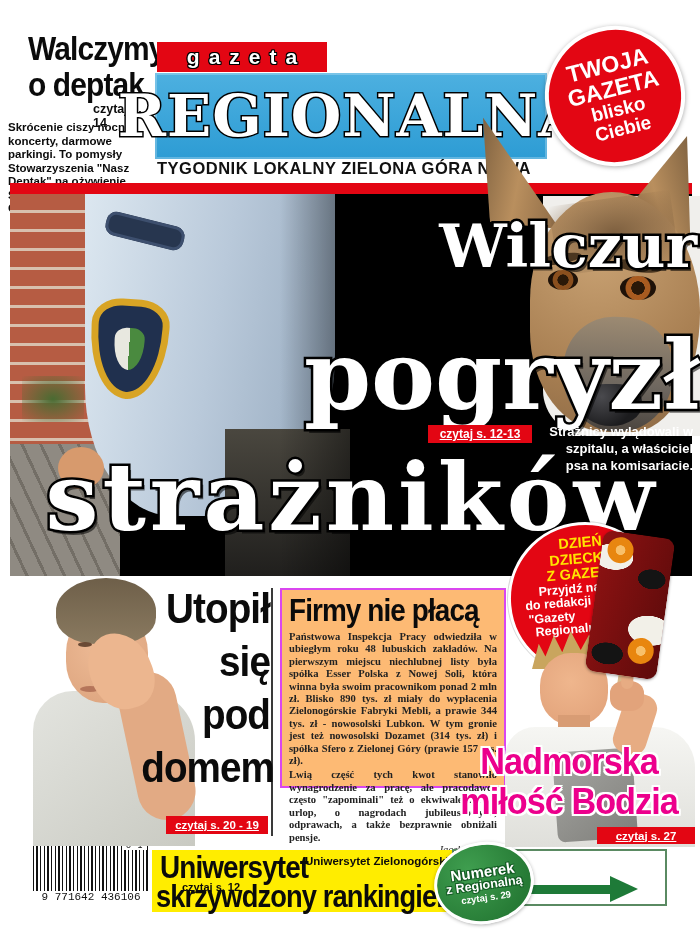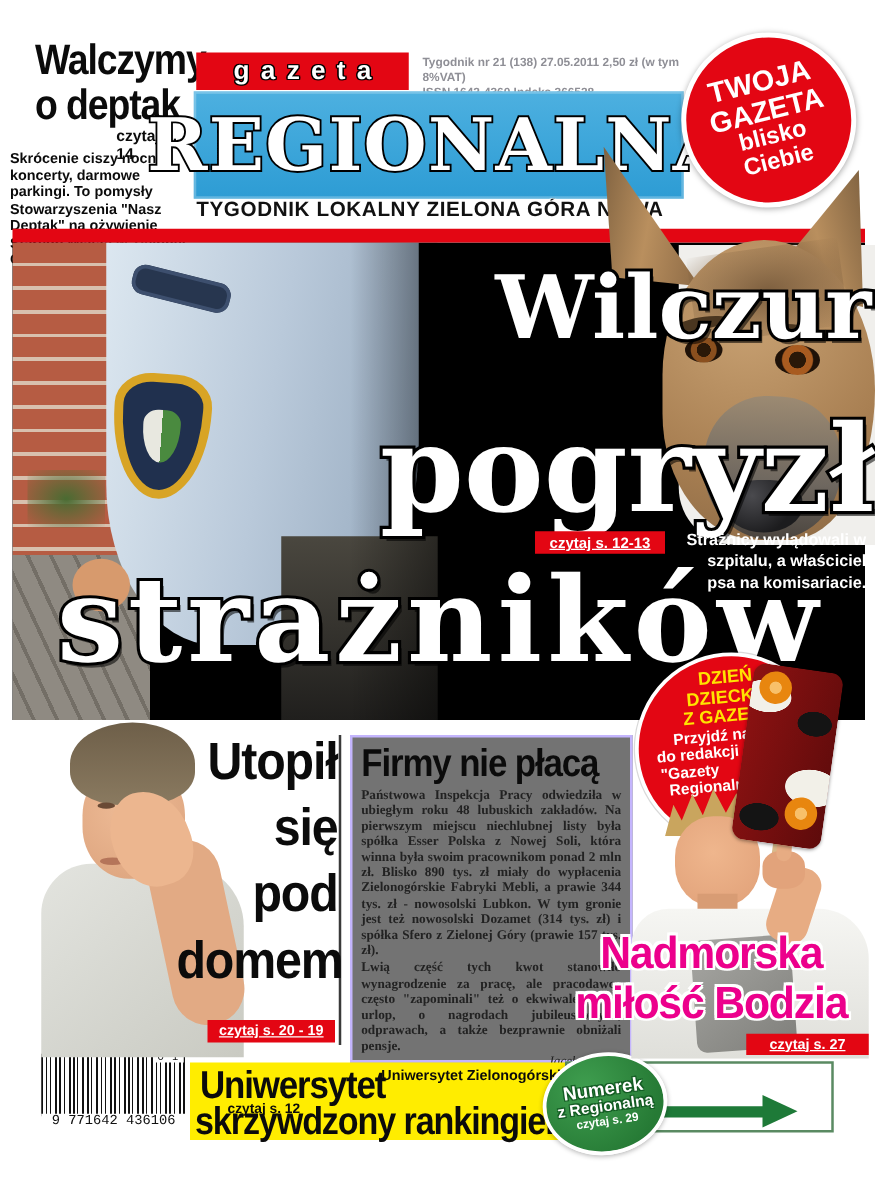--- a/index.html
+++ b/index.html
@@ -40,21 +40,21 @@
   .caption{left:545px;top:423px;width:148px;color:#fff;font-weight:bold;font-size:13px;line-height:17px;
            text-align:right;z-index:40;}
   
   .promo{left:508px;top:522px;width:148px;height:148px;border-radius:50%;background:#e30613;border:3px solid #fff;
          box-shadow:0 0 0 1px rgba(0,0,0,.15);z-index:45;transform:rotate(-5deg);
          display:flex;flex-direction:column;align-items:center;justify-content:center;text-align:center;}
   .promo .ty{color:#ffe400;font-weight:bold;font-size:14.5px;line-height:15.5px;}
   .promo .tw{color:#fff;font-weight:bold;font-size:12.5px;line-height:13.5px;}
   
   .divider{left:271px;top:588px;width:2px;height:248px;background:#3a3a3a;}
-  .firms{left:280px;top:588px;width:226px;height:262px;border:2px solid #c4b5fd;background:#737373;box-sizing:border-box;
+  .firms{left:280px;top:588px;width:226px;height:200px;border:2px solid #d946ef;background:#fdba74;box-sizing:border-box;
          padding:4px 7px 2px 7px;}
   .firms h1{margin:0;font-weight:bold;font-size:31px;line-height:33px;letter-spacing:-1px;transform:scaleX(.9);
             transform-origin:left top;color:#0b0b0b;white-space:nowrap;}
   .firms .lead{font-weight:bold;font-size:13px;line-height:15.5px;color:#0b0b0b;margin-top:3px;}
   .firms .body{font-family:"Liberation Serif",serif;font-size:10.6px;line-height:12.4px;color:#222;
                text-align:justify;margin-top:4px;font-weight:bold;}
   .firms .byline{font-family:"Liberation Serif",serif;font-style:italic;font-size:10.5px;color:#222;text-align:right;}
   .drown-h{left:130px;top:582px;width:140px;text-align:right;font-weight:bold;font-size:42px;line-height:53px;
            letter-spacing:-1px;color:#0b0b0b;transform:scaleX(.92);transform-origin:right top;z-index:15;}
   .drown-body{left:148px;top:731px;width:120px;text-align:right;font-weight:bold;font-size:11.5px;line-height:14px;
@@ -107,24 +107,20 @@
 
   <div class="abs side-h">
     <div>Walczymy</div>
     <div>o deptak</div>
   </div>
   <div class="abs side-read">czytaj s. 14</div>
   <div class="abs side-body">Skrócenie ciszy nocnej, koncerty, darmowe parkingi. To pomysły Stowarzyszenia "Nasz Deptak" na ożywienie Starego Miasta w Zielonej Górze.</div>
 
   <div class="abs gazeta-bar">
     <span class="gazeta-txt ob1">gazeta</span>
-  </div>
-  <div class="abs issue ow1">
-    <div>Tygodnik nr 21 (138) 27.05.2011  2,50 zł (w tym 8%VAT)</div>
-    <div>ISSN 1642-4360 Indeks 366528</div>
   </div>
   <div class="abs blue-box">
     <span class="blue-title">REGIONALNA</span>
   </div>
   <div class="abs tagline ow1">TYGODNIK LOKALNY ZIELONA GÓRA NOWA</div>
   <div class="abs redbar-top"></div>
   <div class="abs twoja">
     <div class="l1">TWOJA</div>
     <div class="l1">GAZETA</div>
     <div class="l2">blisko</div>
@@ -179,21 +175,21 @@
     <div class="abs" style="left:80px;top:178px;width:30px;height:20px;
       border-radius:50%;background:radial-gradient(circle at 50% 50%,#2a1808 30%,#8a4f1e 32%,#8a4f1e 55%,#1f1208 60%);"></div>
     <div class="abs" style="left:152px;top:184px;width:36px;height:24px;
       border-radius:50%;background:radial-gradient(circle at 50% 50%,#2a1808 30%,#a85b20 32%,#a85b20 55%,#1f1208 60%);"></div>
     <div class="abs" style="left:95px;top:225px;width:110px;height:115px;
       background:linear-gradient(#9c8a72,#6e675f 60%,#4a443e);border-radius:45% 45% 50% 50%;transform:rotate(3deg);"></div>
     <div class="abs" style="left:112px;top:292px;width:62px;height:42px;
       background:radial-gradient(circle at 35% 30%,#4a4a4e,#1c1c1e 65%);border-radius:50% 50% 60% 60%;"></div>
   </div>
 
-  <div class="abs mainline" style="left:235px;top:186px;width:462px;font-size:70px;line-height:120px;text-align:right;">Wilczur</div>
+  <div class="abs mainline" style="left:235px;top:186px;width:462px;font-size:60px;line-height:120px;text-align:right;">Wilczur</div>
   <div class="abs mainline" style="left:230px;top:316px;width:470px;font-size:96px;line-height:120px;text-align:right;">pogryzł</div>
   <div class="abs mainline" style="left:8px;top:438px;width:688px;font-size:94px;line-height:118px;text-align:center;letter-spacing:4px;">strażników</div>
   <div class="abs readbar" style="left:428px;top:425px;width:104px;height:18px;font-size:12px;z-index:40;">czytaj s. 12-13</div>
   <div class="abs caption">Strażnicy wylądowali w szpitalu, a właściciel psa na komisariacie.</div>
 
   <div class="abs promo">
     <div class="ty">DZIEŃ</div>
     <div class="ty">DZIECKA</div>
     <div class="ty">Z GAZETĄ</div>
     <div class="tw">Przyjdź na lody</div>

